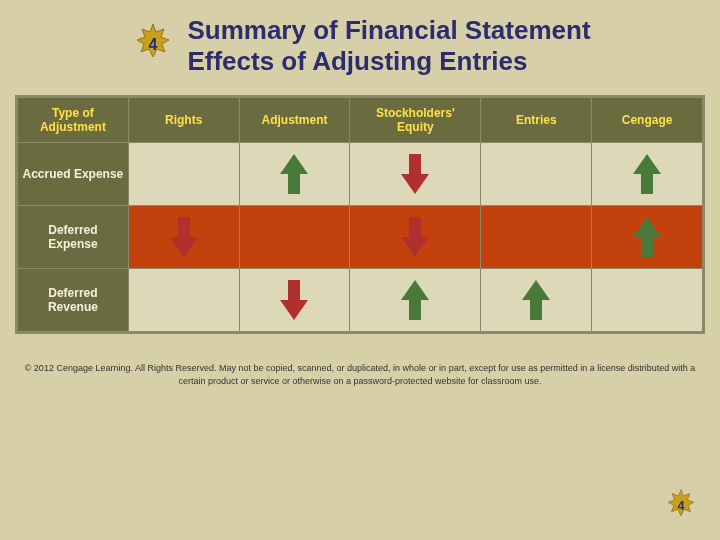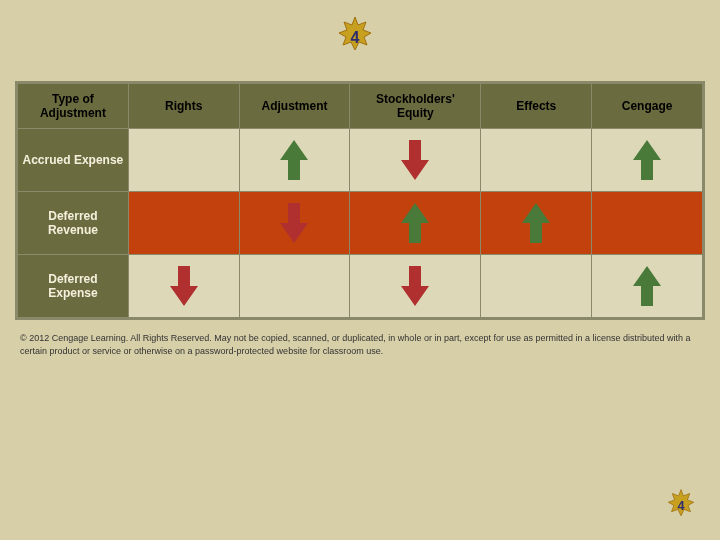--- a/index.html
+++ b/index.html
@@ -60,21 +60,21 @@
     table {
       width: 100%;
       border-collapse: collapse;
     }
 
     thead tr {
       background: #6b6b40;
     }
 
     thead th {
-      color: #000000;
+      color: #fde047;
       font-size: 12px;
       font-weight: bold;
       text-align: center;
       padding: 8px 4px;
       border: 1px solid #8a8a6a;
     }
 
     tbody tr {
       background: #c2410c;
     }
@@ -110,24 +110,24 @@
 
     .svg-arrow-up {
       fill: #4a7a3a;
     }
 
     .svg-arrow-down {
       fill: #b03030;
     }
 
     .footer-text {
-      margin-top: 12px;
+      margin-top: 28px;
       font-size: 9px;
       color: #333;
-      text-align: left;
+      text-align: center;
       line-height: 1.4;
     }
 
     .bottom-badge {
       position: absolute;
       bottom: 10px;
       right: 20px;
     }
 
     .bottom-badge svg {
@@ -142,32 +142,34 @@
 
   <div class="title-section">
     <div class="badge">
       <svg viewBox="0 0 48 48" xmlns="http://www.w3.org/2000/svg">
 
         <polygon points="24,2 27,10 35,7 32,15 40,18 33,22 36,30 28,27 24,35 20,27 12,30 15,22 8,18 16,15 13,7 21,10" fill="#c8a020" stroke="#a07010" stroke-width="1"></polygon>
         <text x="24" y="28" text-anchor="middle" font-size="16" font-weight="bold" fill="#2c2c6e">4</text>
       </svg>
     </div>
     <div class="title-text">
+      <div>Summary of Financial Statement</div>
+      <div>Effects of Adjusting Entries</div>
     </div>
   </div>
 
   <div class="table-wrapper">
     <table>
       <thead>
         <tr>
           <th style="width:110px;">Type of<br>Adjustment</th>
           <th style="width:110px;">Rights</th>
           <th style="width:110px;">Adjustment</th>
           <th style="width:130px;text-align:center;">Stockholders'<br>Equity</th>
-          <th style="width:110px;">Effects</th>
+          <th style="width:110px;">Entries</th>
           <th style="width:110px;">Cengage</th>
         </tr>
       </thead>
       <tbody id="table-body">
           <tr>
       <td class="label-col">Accrued Expense</td>
       <td></td>
       <td>
               <div class="arrow-container">
         <svg width="32" height="44" viewBox="0 0 32 44">
@@ -185,70 +187,70 @@
       <td></td>
       <td>
               <div class="arrow-container">
         <svg width="32" height="44" viewBox="0 0 32 44">
           <polygon points="16,2 30,22 22,22 22,42 10,42 10,22 2,22" class="svg-arrow-up"></polygon>
         </svg>
       </div>
             </td>
     </tr>
           <tr>
-      <td class="label-col">Deferred Revenue</td>
-      <td></td>
-      <td>
-              <div class="arrow-container">
-        <svg width="32" height="44" viewBox="0 0 32 44">
-          <polygon points="16,42 30,22 22,22 22,2 10,2 10,22 2,22" class="svg-arrow-down"></polygon>
-        </svg>
-      </div>
-            </td>
-      <td>
-              <div class="arrow-container">
-        <svg width="32" height="44" viewBox="0 0 32 44">
-          <polygon points="16,2 30,22 22,22 22,42 10,42 10,22 2,22" class="svg-arrow-up"></polygon>
-        </svg>
-      </div>
-            </td>
-      <td>
-              <div class="arrow-container">
-        <svg width="32" height="44" viewBox="0 0 32 44">
-          <polygon points="16,2 30,22 22,22 22,42 10,42 10,22 2,22" class="svg-arrow-up"></polygon>
-        </svg>
-      </div>
-            </td>
-      <td></td>
+      <td class="label-col">Deferred Expense</td>
+      <td>
+              <div class="arrow-container">
+        <svg width="32" height="44" viewBox="0 0 32 44">
+          <polygon points="16,42 30,22 22,22 22,2 10,2 10,22 2,22" class="svg-arrow-down"></polygon>
+        </svg>
+      </div>
+            </td>
+      <td></td>
+      <td>
+              <div class="arrow-container">
+        <svg width="32" height="44" viewBox="0 0 32 44">
+          <polygon points="16,42 30,22 22,22 22,2 10,2 10,22 2,22" class="svg-arrow-down"></polygon>
+        </svg>
+      </div>
+            </td>
+      <td></td>
+      <td>
+              <div class="arrow-container">
+        <svg width="32" height="44" viewBox="0 0 32 44">
+          <polygon points="16,2 30,22 22,22 22,42 10,42 10,22 2,22" class="svg-arrow-up"></polygon>
+        </svg>
+      </div>
+            </td>
     </tr>
           <tr>
-      <td class="label-col">Deferred Expense</td>
-      <td>
-              <div class="arrow-container">
-        <svg width="32" height="44" viewBox="0 0 32 44">
-          <polygon points="16,42 30,22 22,22 22,2 10,2 10,22 2,22" class="svg-arrow-down"></polygon>
-        </svg>
-      </div>
-            </td>
-      <td></td>
-      <td>
-              <div class="arrow-container">
-        <svg width="32" height="44" viewBox="0 0 32 44">
-          <polygon points="16,42 30,22 22,22 22,2 10,2 10,22 2,22" class="svg-arrow-down"></polygon>
-        </svg>
-      </div>
-            </td>
-      <td></td>
-      <td>
-              <div class="arrow-container">
-        <svg width="32" height="44" viewBox="0 0 32 44">
-          <polygon points="16,2 30,22 22,22 22,42 10,42 10,22 2,22" class="svg-arrow-up"></polygon>
-        </svg>
-      </div>
-            </td>
+      <td class="label-col">Deferred Revenue</td>
+      <td></td>
+      <td>
+              <div class="arrow-container">
+        <svg width="32" height="44" viewBox="0 0 32 44">
+          <polygon points="16,42 30,22 22,22 22,2 10,2 10,22 2,22" class="svg-arrow-down"></polygon>
+        </svg>
+      </div>
+            </td>
+      <td>
+              <div class="arrow-container">
+        <svg width="32" height="44" viewBox="0 0 32 44">
+          <polygon points="16,2 30,22 22,22 22,42 10,42 10,22 2,22" class="svg-arrow-up"></polygon>
+        </svg>
+      </div>
+            </td>
+      <td>
+              <div class="arrow-container">
+        <svg width="32" height="44" viewBox="0 0 32 44">
+          <polygon points="16,2 30,22 22,22 22,42 10,42 10,22 2,22" class="svg-arrow-up"></polygon>
+        </svg>
+      </div>
+            </td>
+      <td></td>
     </tr>
         </tbody>
     </table>
   </div>
 
   <div class="footer-text">© 2012 Cengage Learning. All Rights Reserved. May not be copied, scanned, or duplicated, in whole or in part, except for use as permitted in a license distributed with a certain product or service or otherwise on a password-protected website for classroom use.</div>
 
   <div class="bottom-badge">
     <svg viewBox="0 0 48 48" xmlns="http://www.w3.org/2000/svg">
       <polygon points="24,2 27,10 35,7 32,15 40,18 33,22 36,30 28,27 24,35 20,27 12,30 15,22 8,18 16,15 13,7 21,10" fill="#c8a020" stroke="#a07010" stroke-width="1"></polygon>

